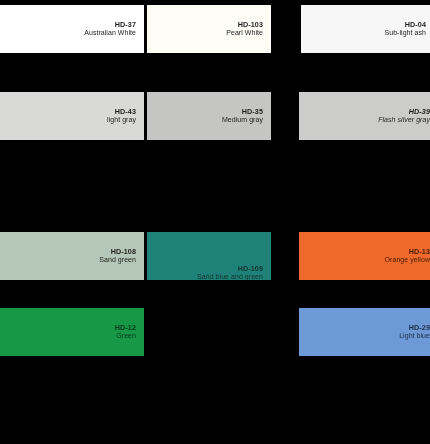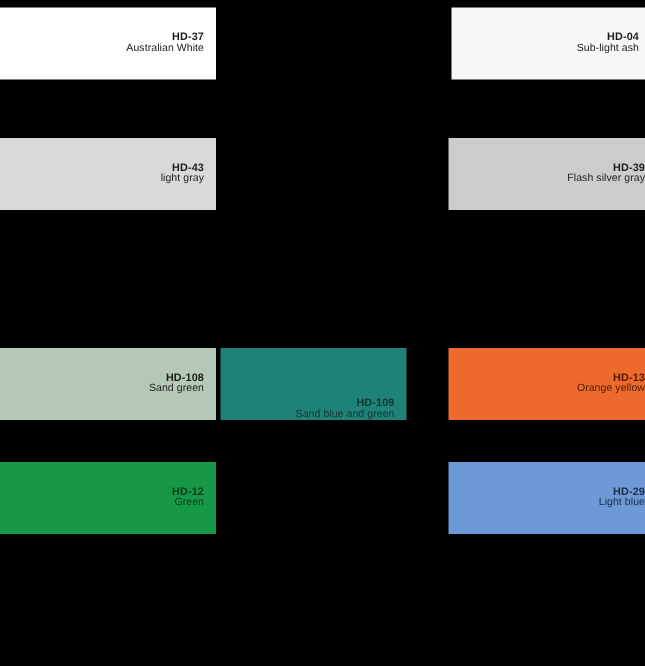--- a/index.html
+++ b/index.html
@@ -70,36 +70,48 @@
 <body>
 
 <div id="palette-grid" style="background: rgb(0, 0, 0);">
     <div class="swatch-row row-0">
       <div class="swatch swatch-col-0" style="background: rgb(255, 255, 255);">
         <div class="swatch-labels" style="color: rgb(28, 28, 28);">
           <span class="swatch-code">HD-37</span>
           <span class="swatch-name">Australian White</span>
         </div>
       </div>
+      <div class="swatch swatch-col-1" style="background: rgb(253, 253, 246);">
+        <div class="swatch-labels" style="color: rgb(28, 28, 28);">
+          <span class="swatch-code">HD-103</span>
+          <span class="swatch-name">Pearl White</span>
+        </div>
+      </div>
       <div class="swatch swatch-col-2" style="background: rgb(247, 247, 247);">
         <div class="swatch-labels" style="color: rgb(28, 28, 28);">
           <span class="swatch-code">HD-04</span>
           <span class="swatch-name">Sub-light ash</span>
         </div>
       </div>
     </div>
     <div class="swatch-row row-1">
       <div class="swatch swatch-col-0" style="background: rgb(217, 217, 215);">
         <div class="swatch-labels" style="color: rgb(28, 28, 28);">
           <span class="swatch-code">HD-43</span>
           <span class="swatch-name">light gray</span>
         </div>
       </div>
+      <div class="swatch swatch-col-1" style="background: rgb(197, 197, 196);">
+        <div class="swatch-labels" style="color: rgb(28, 28, 28);">
+          <span class="swatch-code">HD-35</span>
+          <span class="swatch-name">Medium gray</span>
+        </div>
+      </div>
       <div class="swatch swatch-col-2" style="background: rgb(204, 204, 203);">
-        <div class="swatch-labels" style="color: rgb(28, 28, 28);">
+        <div class="swatch-labels" style="color: rgb(28, 28, 28); font-style: italic;">
           <span class="swatch-code">HD-39</span>
           <span class="swatch-name">Flash silver gray</span>
         </div>
       </div>
     </div>
     <div class="swatch-row row-3">
       <div class="swatch swatch-col-0" style="background: rgb(181, 200, 184);">
         <div class="swatch-labels" style="color: rgb(28, 28, 28);">
           <span class="swatch-code">HD-108</span>
           <span class="swatch-name">Sand green</span>

